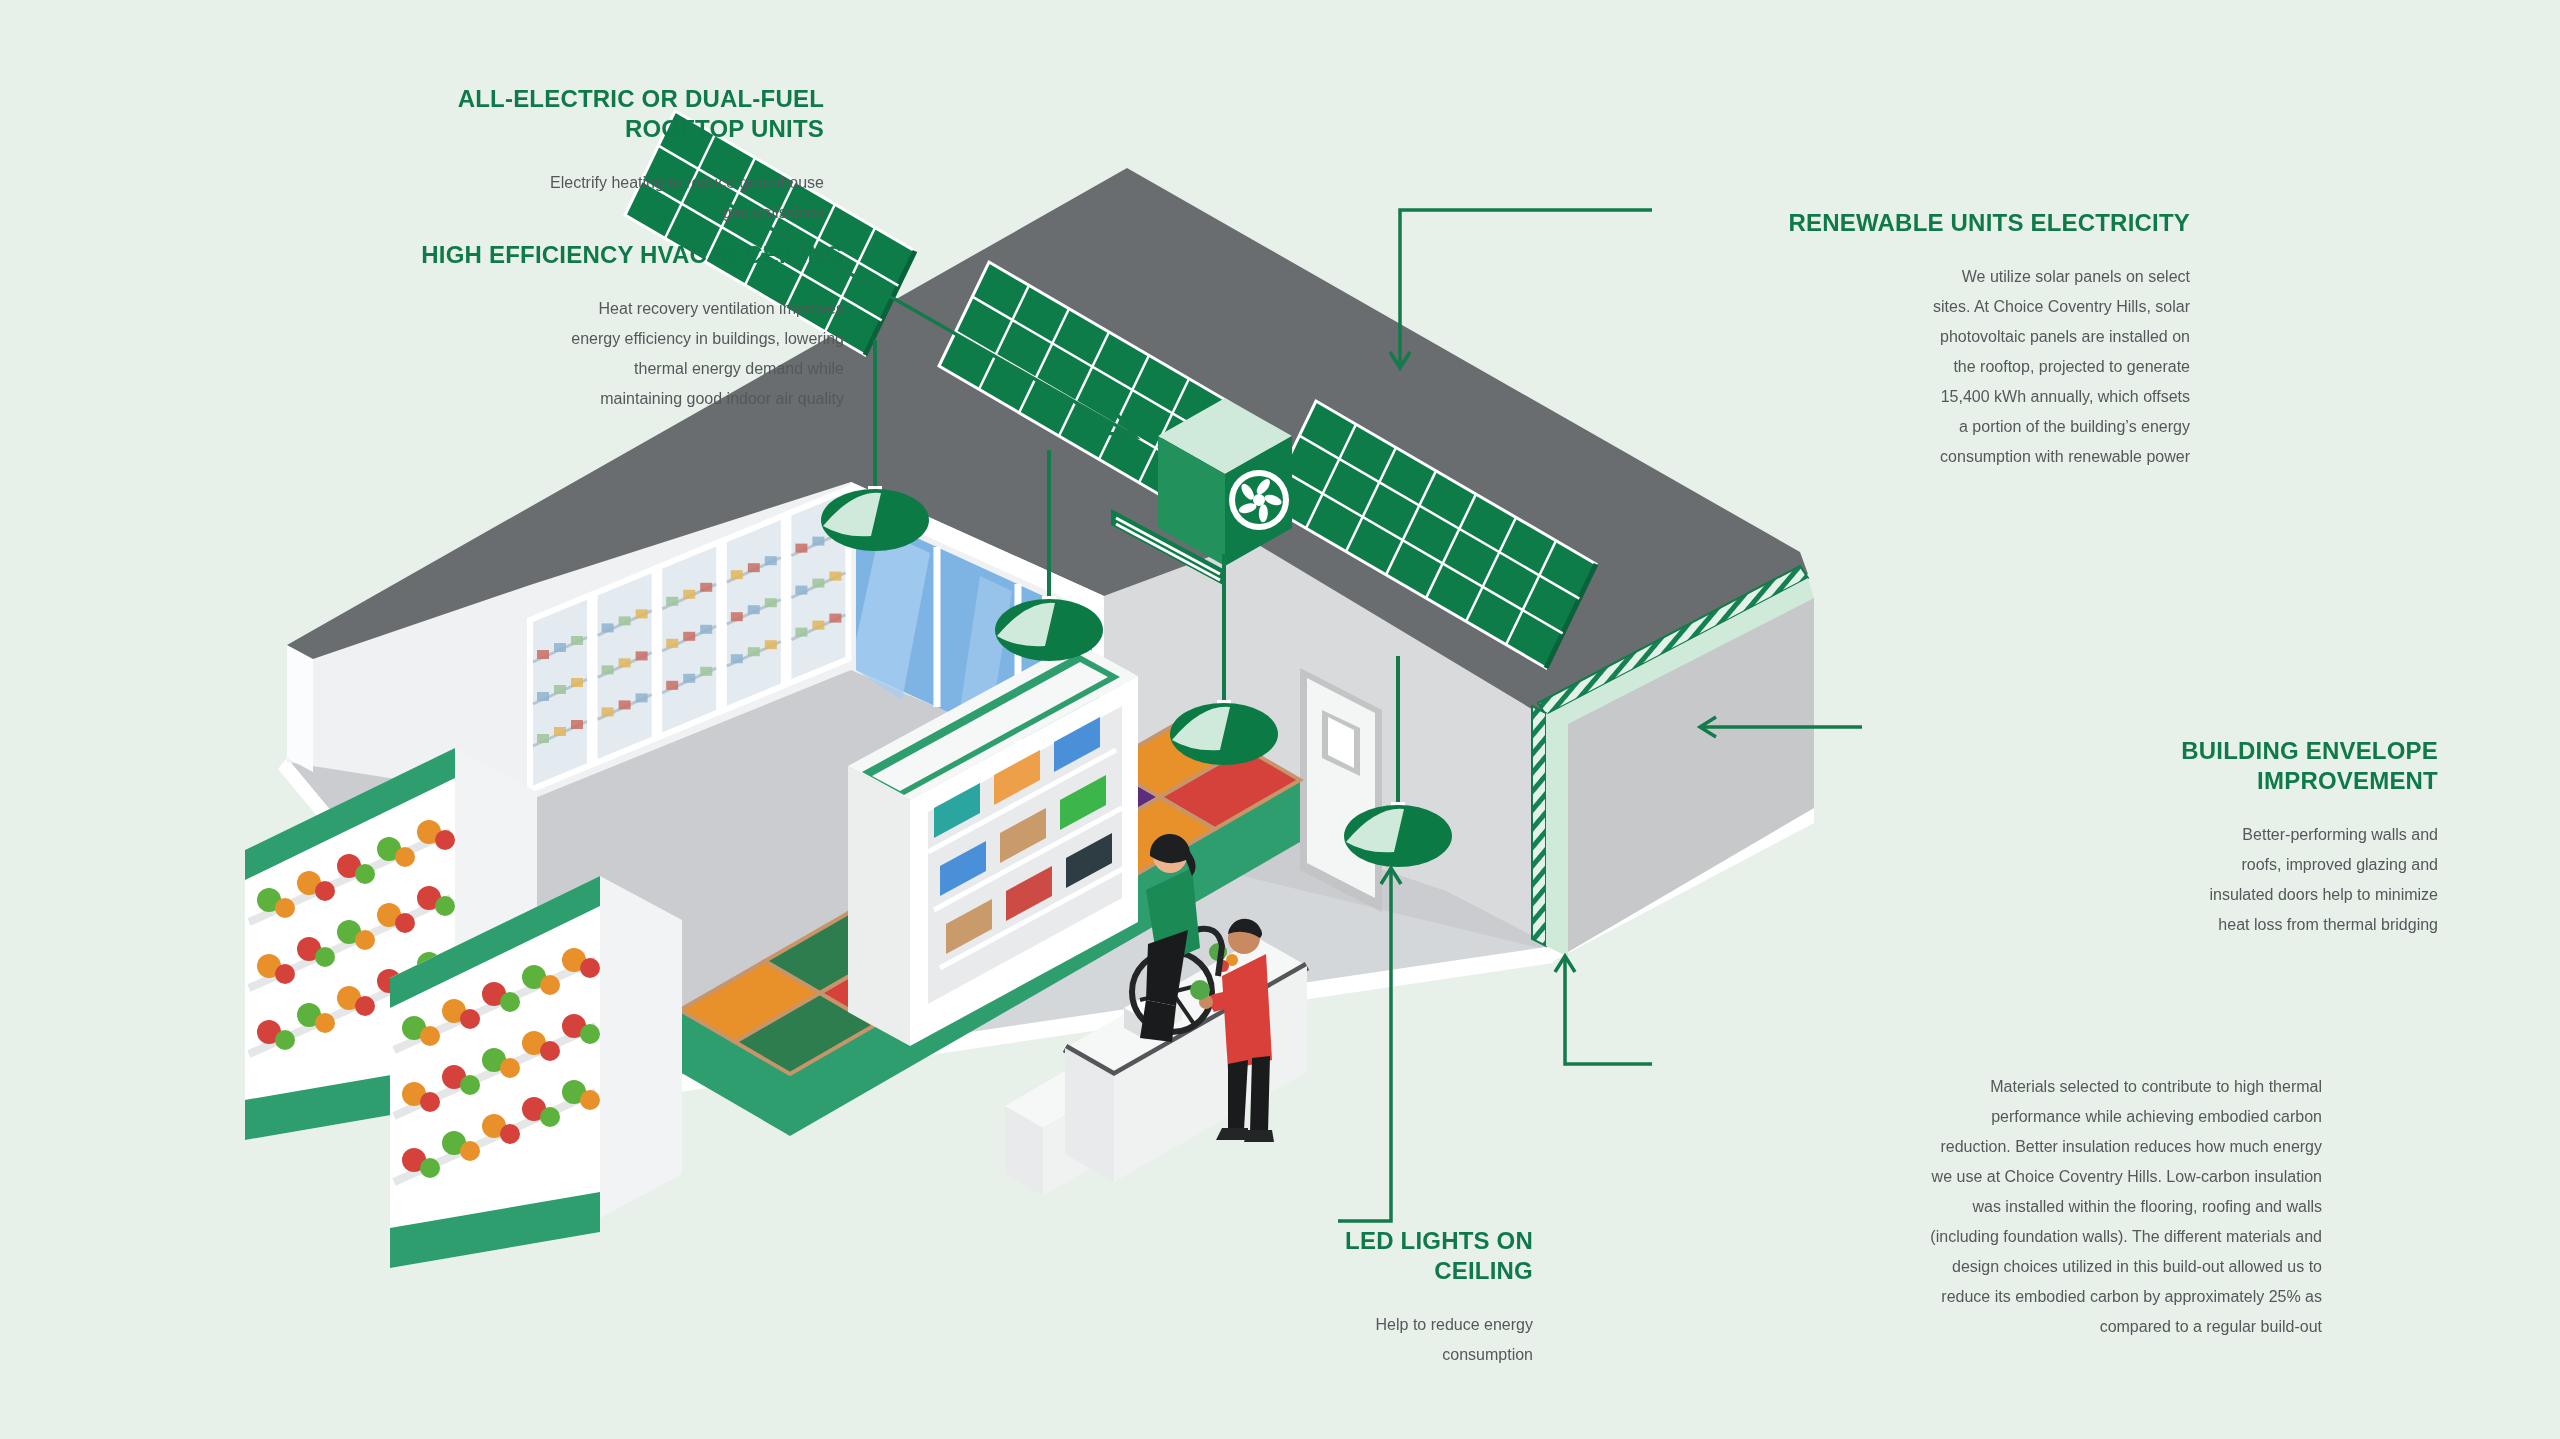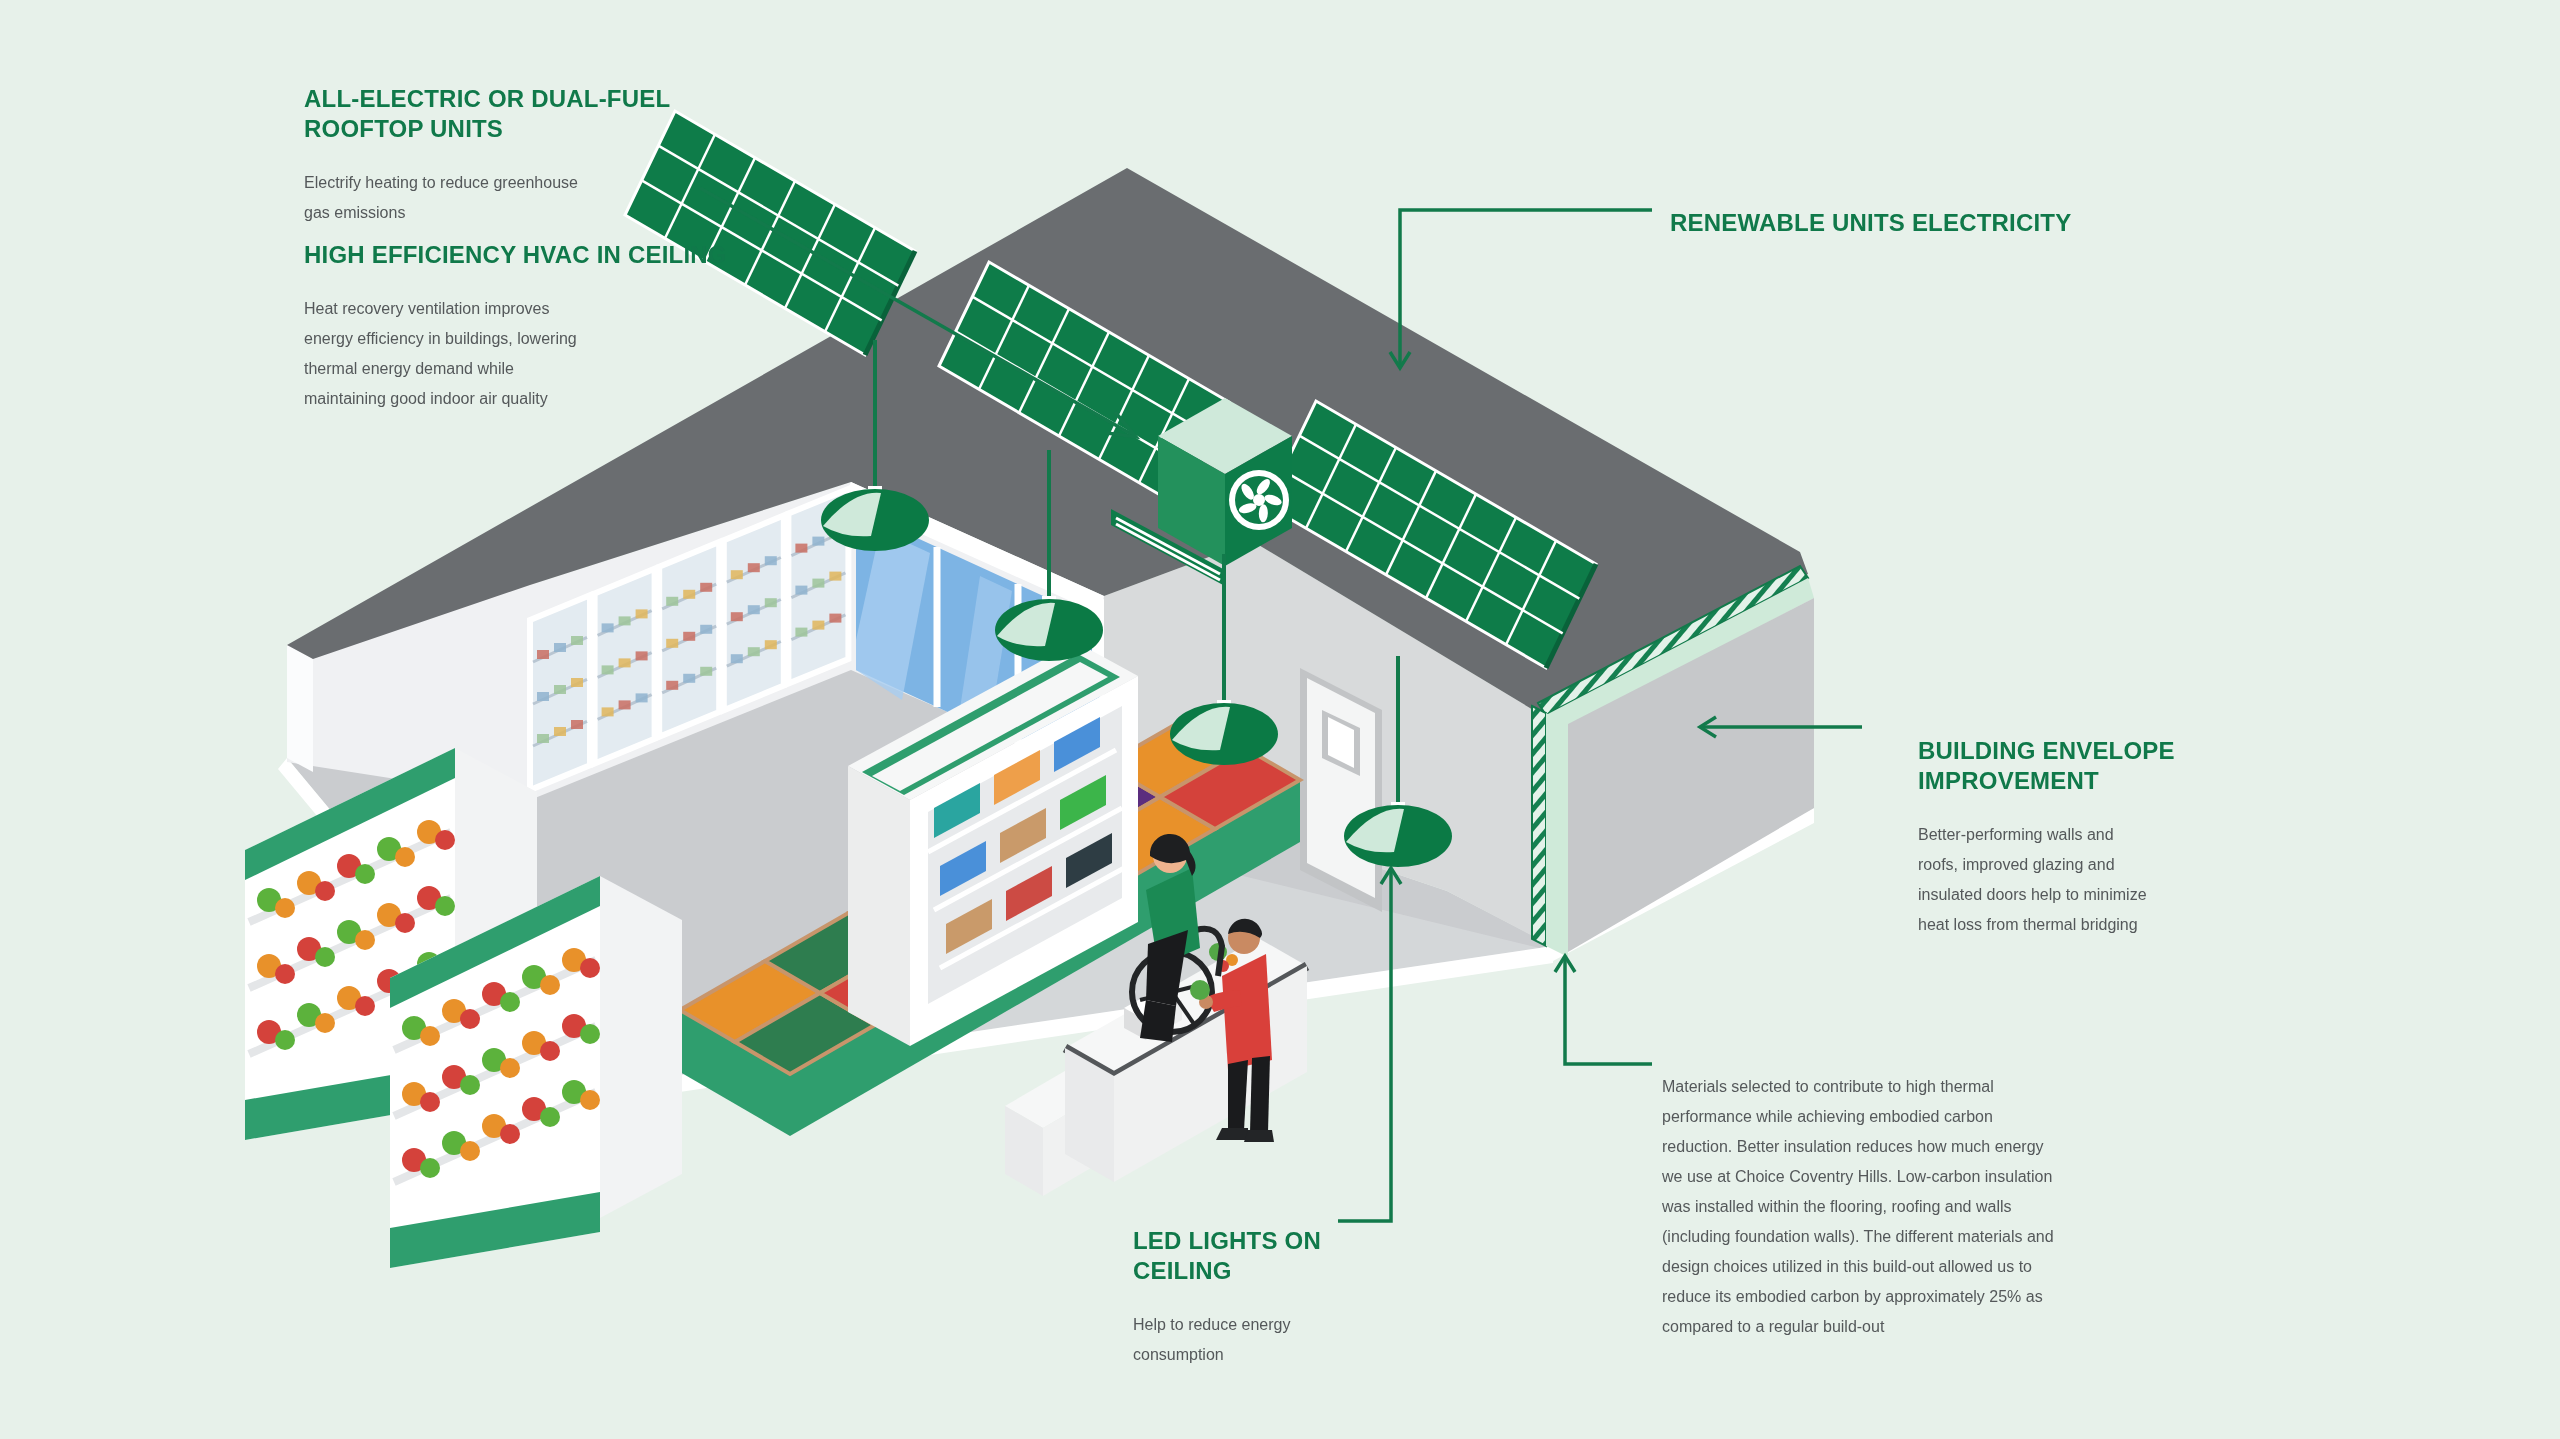--- a/index.html
+++ b/index.html
@@ -2,21 +2,21 @@
 <html><head>
 <meta charset="utf-8">
 <style>
   html,body{margin:0;padding:0;}
   body{
     width:2560px;height:1439px;position:relative;overflow:hidden;
     background:#e7f1ea;
     font-family:"Liberation Sans", sans-serif;
   }
   #scene{position:absolute;left:0;top:0;width:2560px;height:1439px;}
-  .ann{position:absolute;white-space:pre-line;}
+  .ann{position:absolute;white-space:pre-line;text-align:right;}
   .ann-title{
     margin:0 0 6px 0;font-size:24px;line-height:30px;font-weight:700;
     color:#10794a;letter-spacing:.2px;white-space:pre-line;
   }
   .ann-body{font-size:16px;line-height:30px;color:#54585a;white-space:pre-line;}
 </style>
 </head>
 <body>
 
 <svg id="scene" viewBox="0 0 2560 1439">
@@ -400,20 +400,27 @@
 </div>
 <div class="ann" style="left:304px;top:222px;width:540px">
   <h3 class="ann-title">HIGH EFFICIENCY HVAC IN CEILING</h3>
   <div class="ann-body">Heat recovery ventilation improves
 energy efficiency in buildings, lowering
 thermal energy demand while
 maintaining good indoor air quality</div>
 </div>
 <div class="ann" style="left:1670px;top:190px;width:520px">
   <h3 class="ann-title">RENEWABLE UNITS ELECTRICITY</h3>
+  <div class="ann-body">We utilize solar panels on select
+sites. At Choice Coventry Hills, solar
+photovoltaic panels are installed on
+the rooftop, projected to generate
+15,400 kWh annually, which offsets
+a portion of the building’s energy
+consumption with renewable power</div>
 </div>
 <div class="ann" style="left:1918px;top:718px;width:520px">
   <h3 class="ann-title">BUILDING ENVELOPE
 IMPROVEMENT</h3>
   <div class="ann-body">Better-performing walls and
 roofs, improved glazing and
 insulated doors help to minimize
 heat loss from thermal bridging</div>
 </div>
 <div class="ann" style="left:1662px;top:1054px;width:660px">

